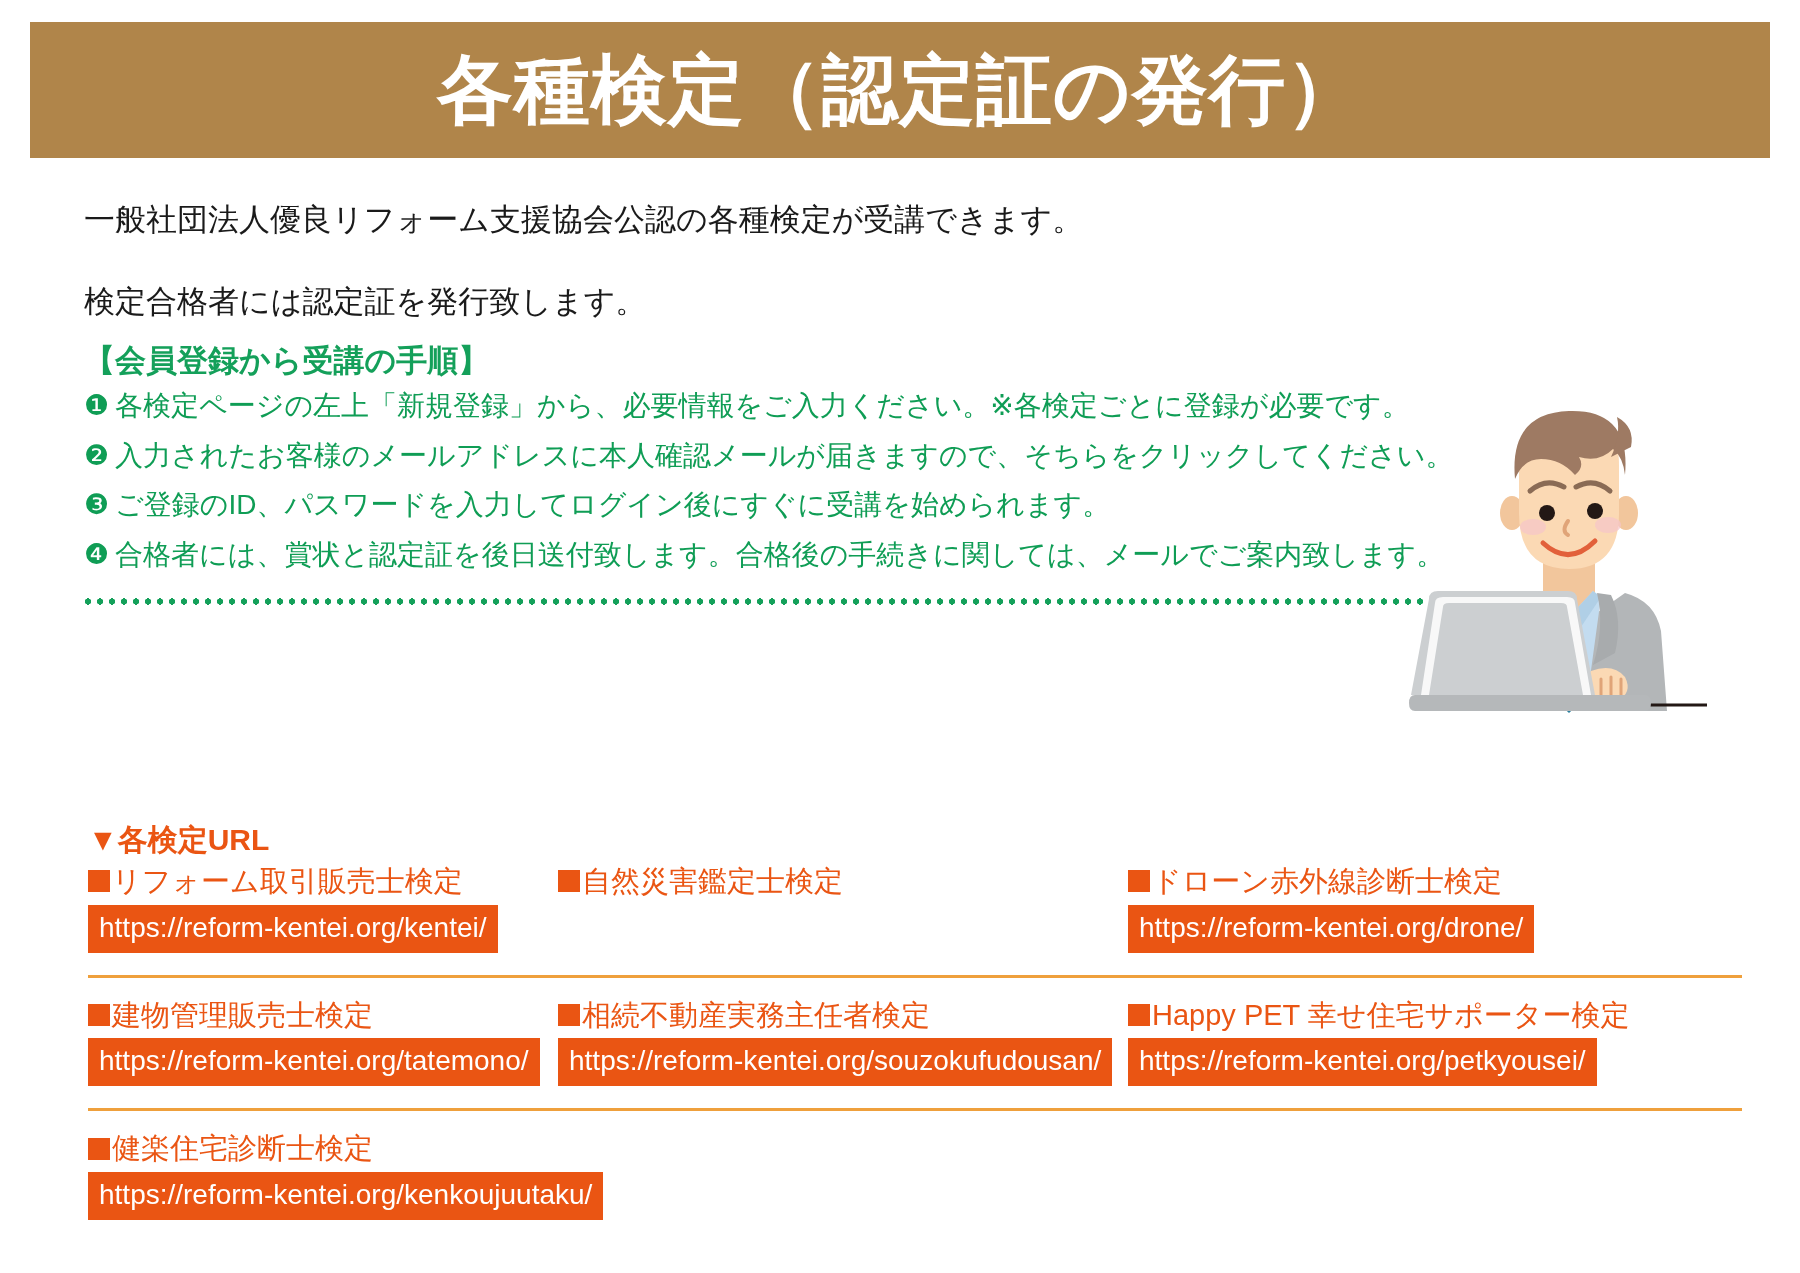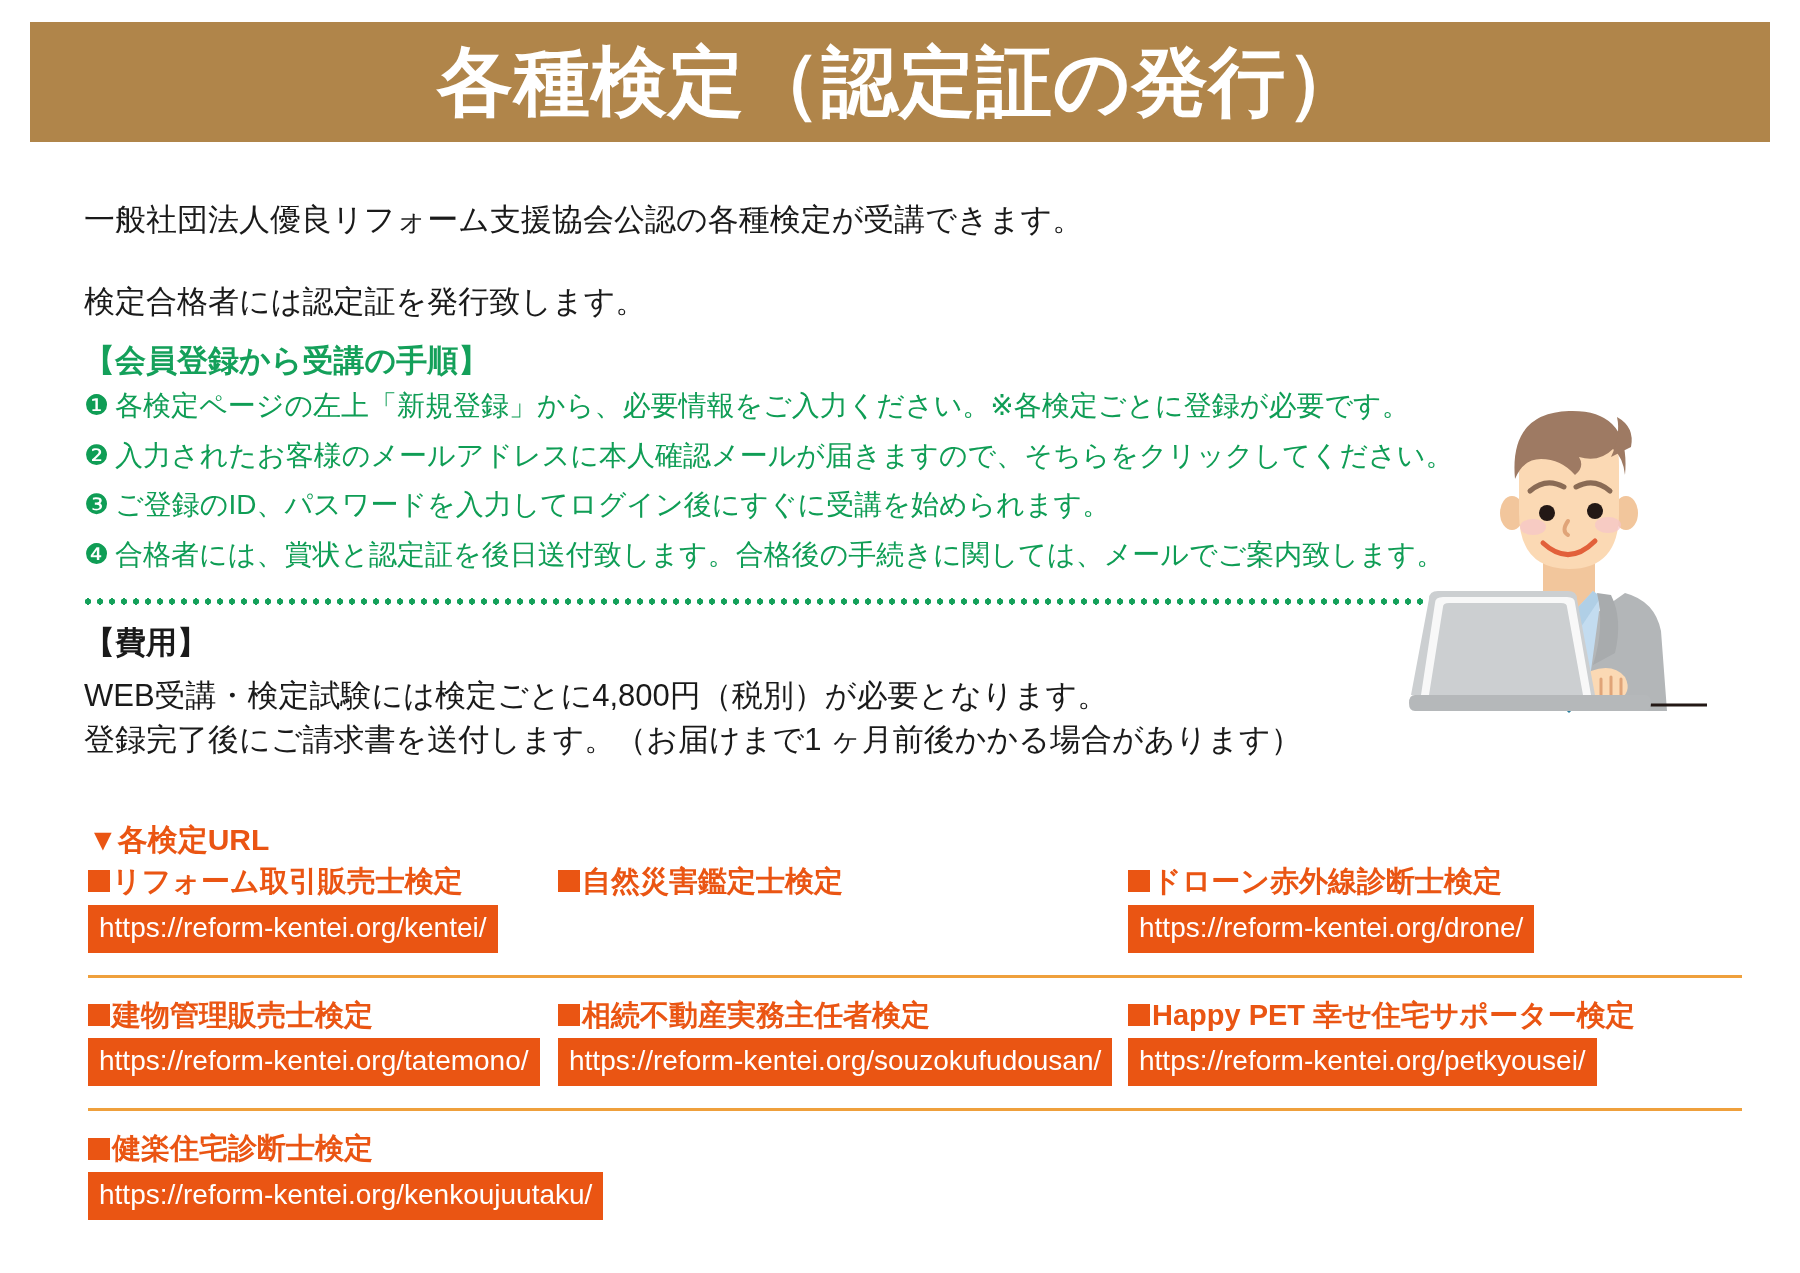--- a/index.html
+++ b/index.html
@@ -16,21 +16,21 @@
     height: 1273px;
     background: #ffffff;
   }
 
   
   .banner {
     position: absolute;
     left: 30px;
     top: 22px;
     width: 1740px;
-    height: 120px;
+    height: 136px;
     background: #b0854a;
     display: flex;
     align-items: center;
     justify-content: center;
   }
   .banner-title {
     color: #ffffff;
     font-size: 76px;
     font-weight: bold;
     letter-spacing: 1px;
@@ -158,21 +158,21 @@
     display: flex;
     flex-direction: column;
     align-items: flex-start;
   }
   .url-col-1 { width: 470px; }
   .url-col-2 { width: 570px; }
   .url-col-3 { width: 620px; }
   .url-label {
     color: #ea5513;
     font-size: 29px;
-    font-weight: bold;
+    font-weight: normal;
     line-height: 1.2;
     margin-bottom: 6px;
     white-space: nowrap;
     display: flex;
     align-items: center;
     gap: 2px;
   }
   .sq {
     display: inline-block;
     width: 22px;
@@ -237,25 +237,20 @@
       <span class="step-text">ご登録のID、パスワードを入力してログイン後にすぐに受講を始められます。</span>
     </div>
     <div class="step">
       <span class="step-num">❹</span>
       <span class="step-text">合格者には、賞状と認定証を後日送付致します。合格後の手続きに関しては、メールでご案内致します。</span>
     </div>
   </div>
 
   <div class="dotted-divider"></div>
 
-  <div class="cost">
-    <h3>【費用】</h3>
-    <p>WEB受講・検定試験には検定ごとに4,800円（税別）が必要となります。</p>
-    <p>登録完了後にご請求書を送付します。（お届けまで1 ヶ月前後かかる場合があります）</p>
-  </div>
 
   <div class="illus">
     <svg viewBox="0 0 420 330" width="420" height="330" xmlns="http://www.w3.org/2000/svg">
 
       <path d="M148 168 h52 v40 q-26 14 -52 0 z" fill="#f2c69c"></path>
 
       <path d="M118 198 q-28 10 -34 40 l-8 78 h196 l-6 -80 q-6 -30 -36 -38 l-34 24 -34 -24 z" fill="#b3b6b8"></path>
 
       <path d="M150 196 l24 26 l24 -26 l8 6 l-12 88 h-40 l-12 -88 z" fill="#c3dcf0"></path>
 

